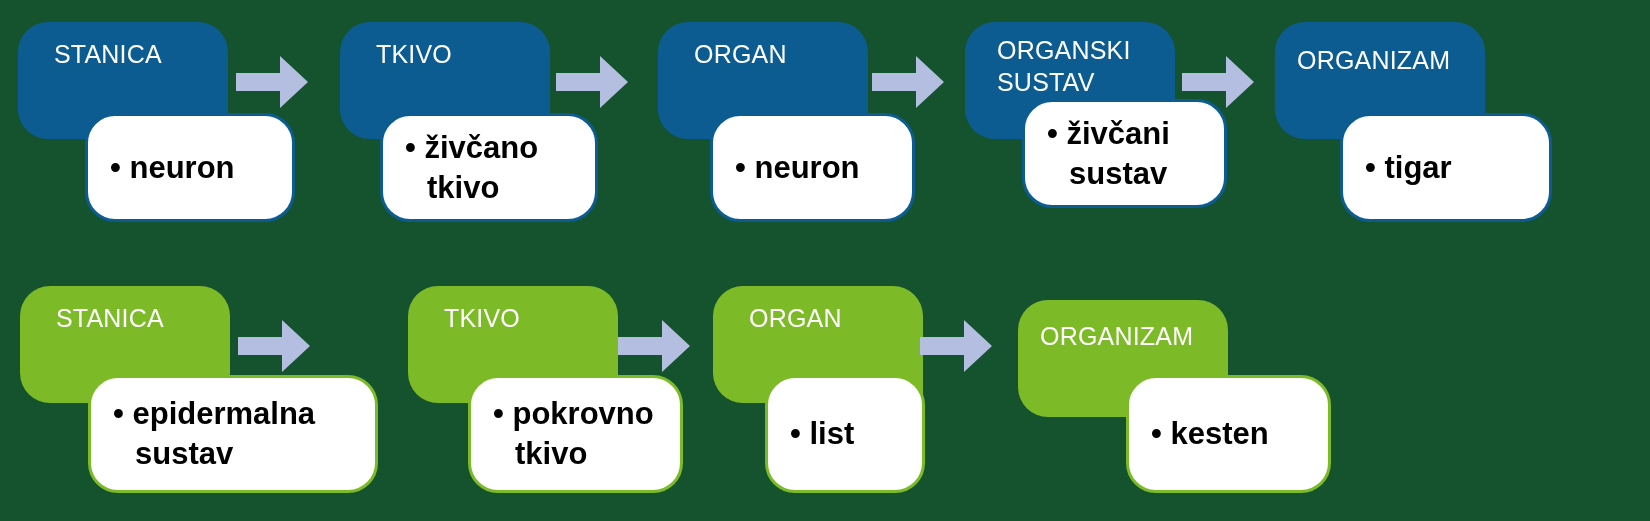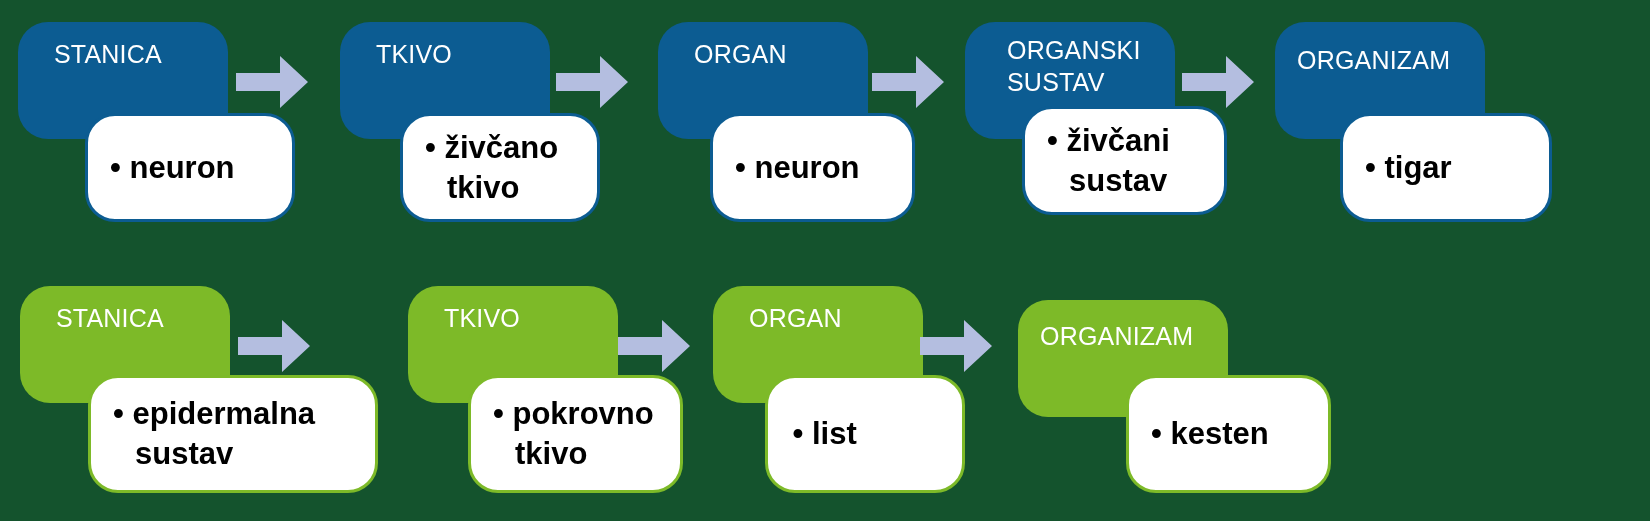--- a/index.html
+++ b/index.html
@@ -101,21 +101,21 @@
     </div>
     <div class="arrow" style="left:236px;top:54px;">
       <svg viewBox="0 0 72 56" xmlns="http://www.w3.org/2000/svg">
           <path d="M0 19 L44 19 L44 2 L72 28 L44 54 L44 37 L0 37 Z" fill="#B4BEE0"></path>
         </svg>
     </div>
 
     <div class="level-card" style="left:340px;top:22px;">
       <div class="level-label">TKIVO</div>
     </div>
-    <div class="example-card" style="left:400px;top:113px;width:200px;height:109px;align-items:center;">
+    <div class="example-card" style="left:380px;top:113px;width:218px;height:109px;align-items:center;">
       <div class="example-text">• živčano
 tkivo</div>
     </div>
     <div class="arrow" style="left:556px;top:54px;">
       <svg viewBox="0 0 72 56" xmlns="http://www.w3.org/2000/svg">
           <path d="M0 19 L44 19 L44 2 L72 28 L44 54 L44 37 L0 37 Z" fill="#B4BEE0"></path>
         </svg>
     </div>
 
     <div class="level-card" style="left:658px;top:22px;">
@@ -123,25 +123,25 @@
     </div>
     <div class="example-card" style="left:710px;top:113px;width:205px;height:109px;">
       <div class="example-text">• neuron</div>
     </div>
     <div class="arrow" style="left:872px;top:54px;">
       <svg viewBox="0 0 72 56" xmlns="http://www.w3.org/2000/svg">
           <path d="M0 19 L44 19 L44 2 L72 28 L44 54 L44 37 L0 37 Z" fill="#B4BEE0"></path>
         </svg>
     </div>
 
-    <div class="level-card" style="left:965px;top:22px;padding-left:42px;padding-top:12px;">
+    <div class="level-card" style="left:965px;top:22px;padding-left:32px;padding-top:12px;">
       <div class="level-label">ORGANSKI
 SUSTAV</div>
     </div>
-    <div class="example-card" style="left:1022px;top:106px;width:205px;height:109px;">
+    <div class="example-card" style="left:1022px;top:99px;width:205px;height:109px;">
       <div class="example-text">• živčani
 sustav</div>
     </div>
     <div class="arrow" style="left:1182px;top:54px;">
       <svg viewBox="0 0 72 56" xmlns="http://www.w3.org/2000/svg">
           <path d="M0 19 L44 19 L44 2 L72 28 L44 54 L44 37 L0 37 Z" fill="#B4BEE0"></path>
         </svg>
     </div>
 
     <div class="level-card" style="left:1275px;top:22px;padding-left:22px;padding-top:22px;">
@@ -176,21 +176,21 @@
     </div>
     <div class="arrow" style="left:618px;top:58px;">
       <svg viewBox="0 0 72 56" xmlns="http://www.w3.org/2000/svg">
           <path d="M0 19 L44 19 L44 2 L72 28 L44 54 L44 37 L0 37 Z" fill="#B4BEE0"></path>
         </svg>
     </div>
 
     <div class="level-card" style="left:713px;top:26px;">
       <div class="level-label">ORGAN</div>
     </div>
-    <div class="example-card" style="left:765px;top:115px;width:200px;height:118px;text-align:right;">
+    <div class="example-card" style="left:765px;top:115px;width:160px;height:118px;">
       <div class="example-text">• list</div>
     </div>
     <div class="arrow" style="left:920px;top:58px;">
       <svg viewBox="0 0 72 56" xmlns="http://www.w3.org/2000/svg">
           <path d="M0 19 L44 19 L44 2 L72 28 L44 54 L44 37 L0 37 Z" fill="#B4BEE0"></path>
         </svg>
     </div>
 
     <div class="level-card" style="left:1018px;top:40px;padding-left:22px;padding-top:20px;">
       <div class="level-label">ORGANIZAM</div>

